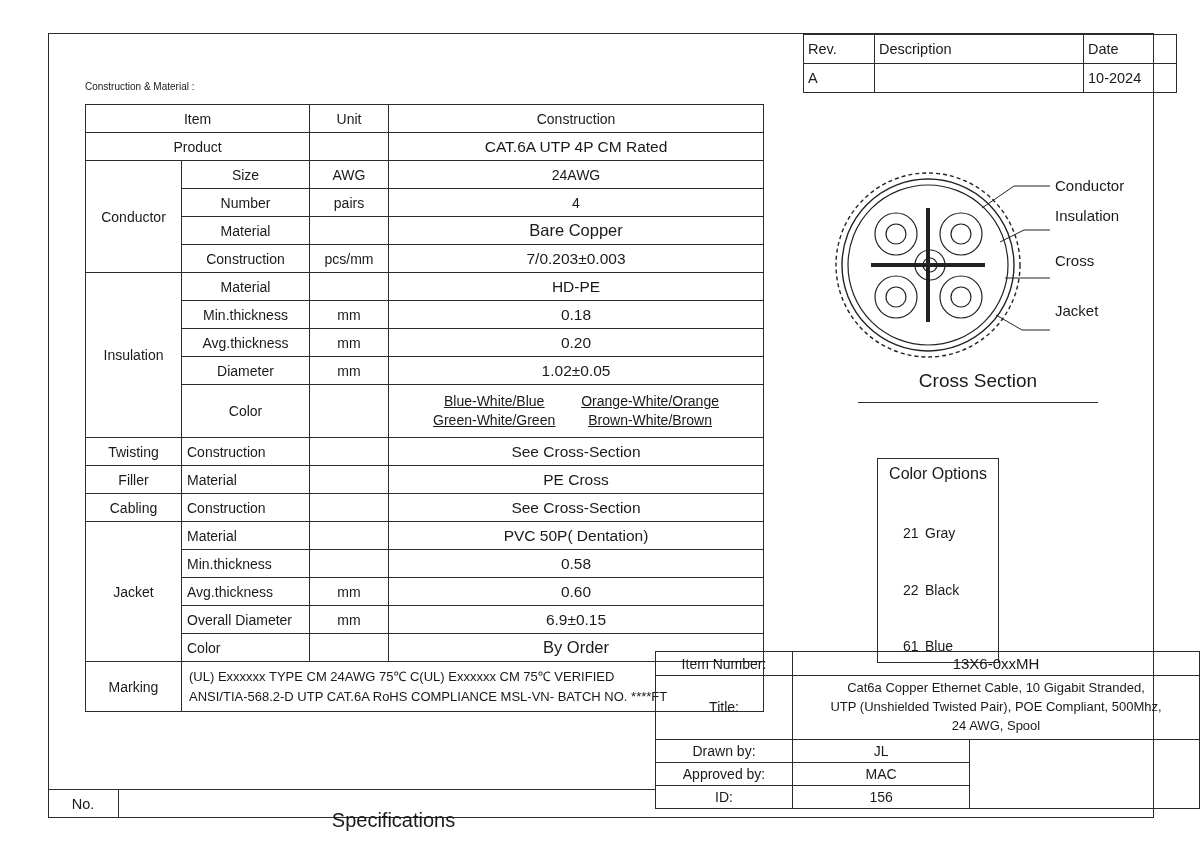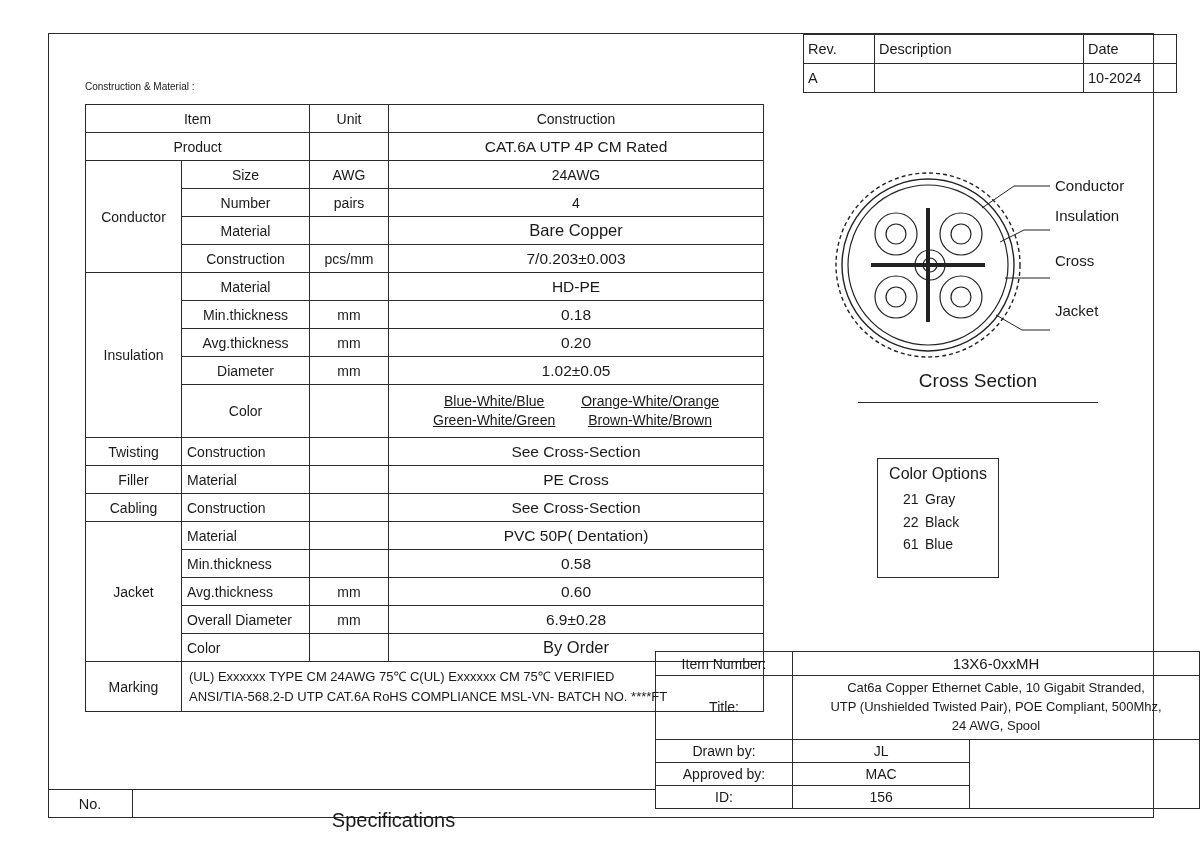--- a/index.html
+++ b/index.html
@@ -116,32 +116,33 @@
   }
 
   
   .color-box {
     position: absolute;
     left: 877px;
     top: 458px;
     width: 122px;
     border: 1px solid #2b2b2b;
     box-sizing: border-box;
-    padding: 6px 0 21px 0;
+    padding: 6px 0 4px 0;
     text-align: center;
   }
   .color-box .hdr {
     font-size: 16px;
     padding-bottom: 5px;
   }
   .color-box .opt {
     font-size: 14px;
     line-height: 1.62;
     text-align: left;
     padding-left: 25px;
+    margin-top: 34px;
   }
   .color-box .opt span.num { display: inline-block; width: 22px; }
 
   
   .rohs {
     position: absolute;
     left: 231px;
     top: 672px;
     width: 158px;
     height: 64px;
@@ -186,21 +187,21 @@
     top: 789px;
     width: 607px;
     height: 29px;
     border-top: 1px solid #2b2b2b;
     box-sizing: border-box;
   }
   .bs-no {
     position: absolute;
     left: 0;
     top: 0;
-    width: 85px;
+    width: 71px;
     height: 28px;
     border-right: 1px solid #2b2b2b;
     box-sizing: border-box;
     display: flex;
     align-items: center;
     justify-content: center;
     font-size: 14.5px;
   }
   .bs-spec {
     position: absolute;
@@ -351,21 +352,21 @@
       <td class="big">0.58</td>
     </tr>
     <tr>
       <td style="text-align:left">Avg.thickness</td>
       <td>mm</td>
       <td class="big">0.60</td>
     </tr>
     <tr>
       <td style="text-align:left">Overall Diameter</td>
       <td>mm</td>
-      <td class="big">6.9±0.28</td>
+      <td class="big">6.9±0.15</td>
     </tr>
     <tr>
       <td style="text-align:left">Color</td>
       <td></td>
       <td class="bigger">By Order</td>
     </tr>
 
     <tr>
       <td>Marking</td>
       <td colspan="3" class="marking-cell">

